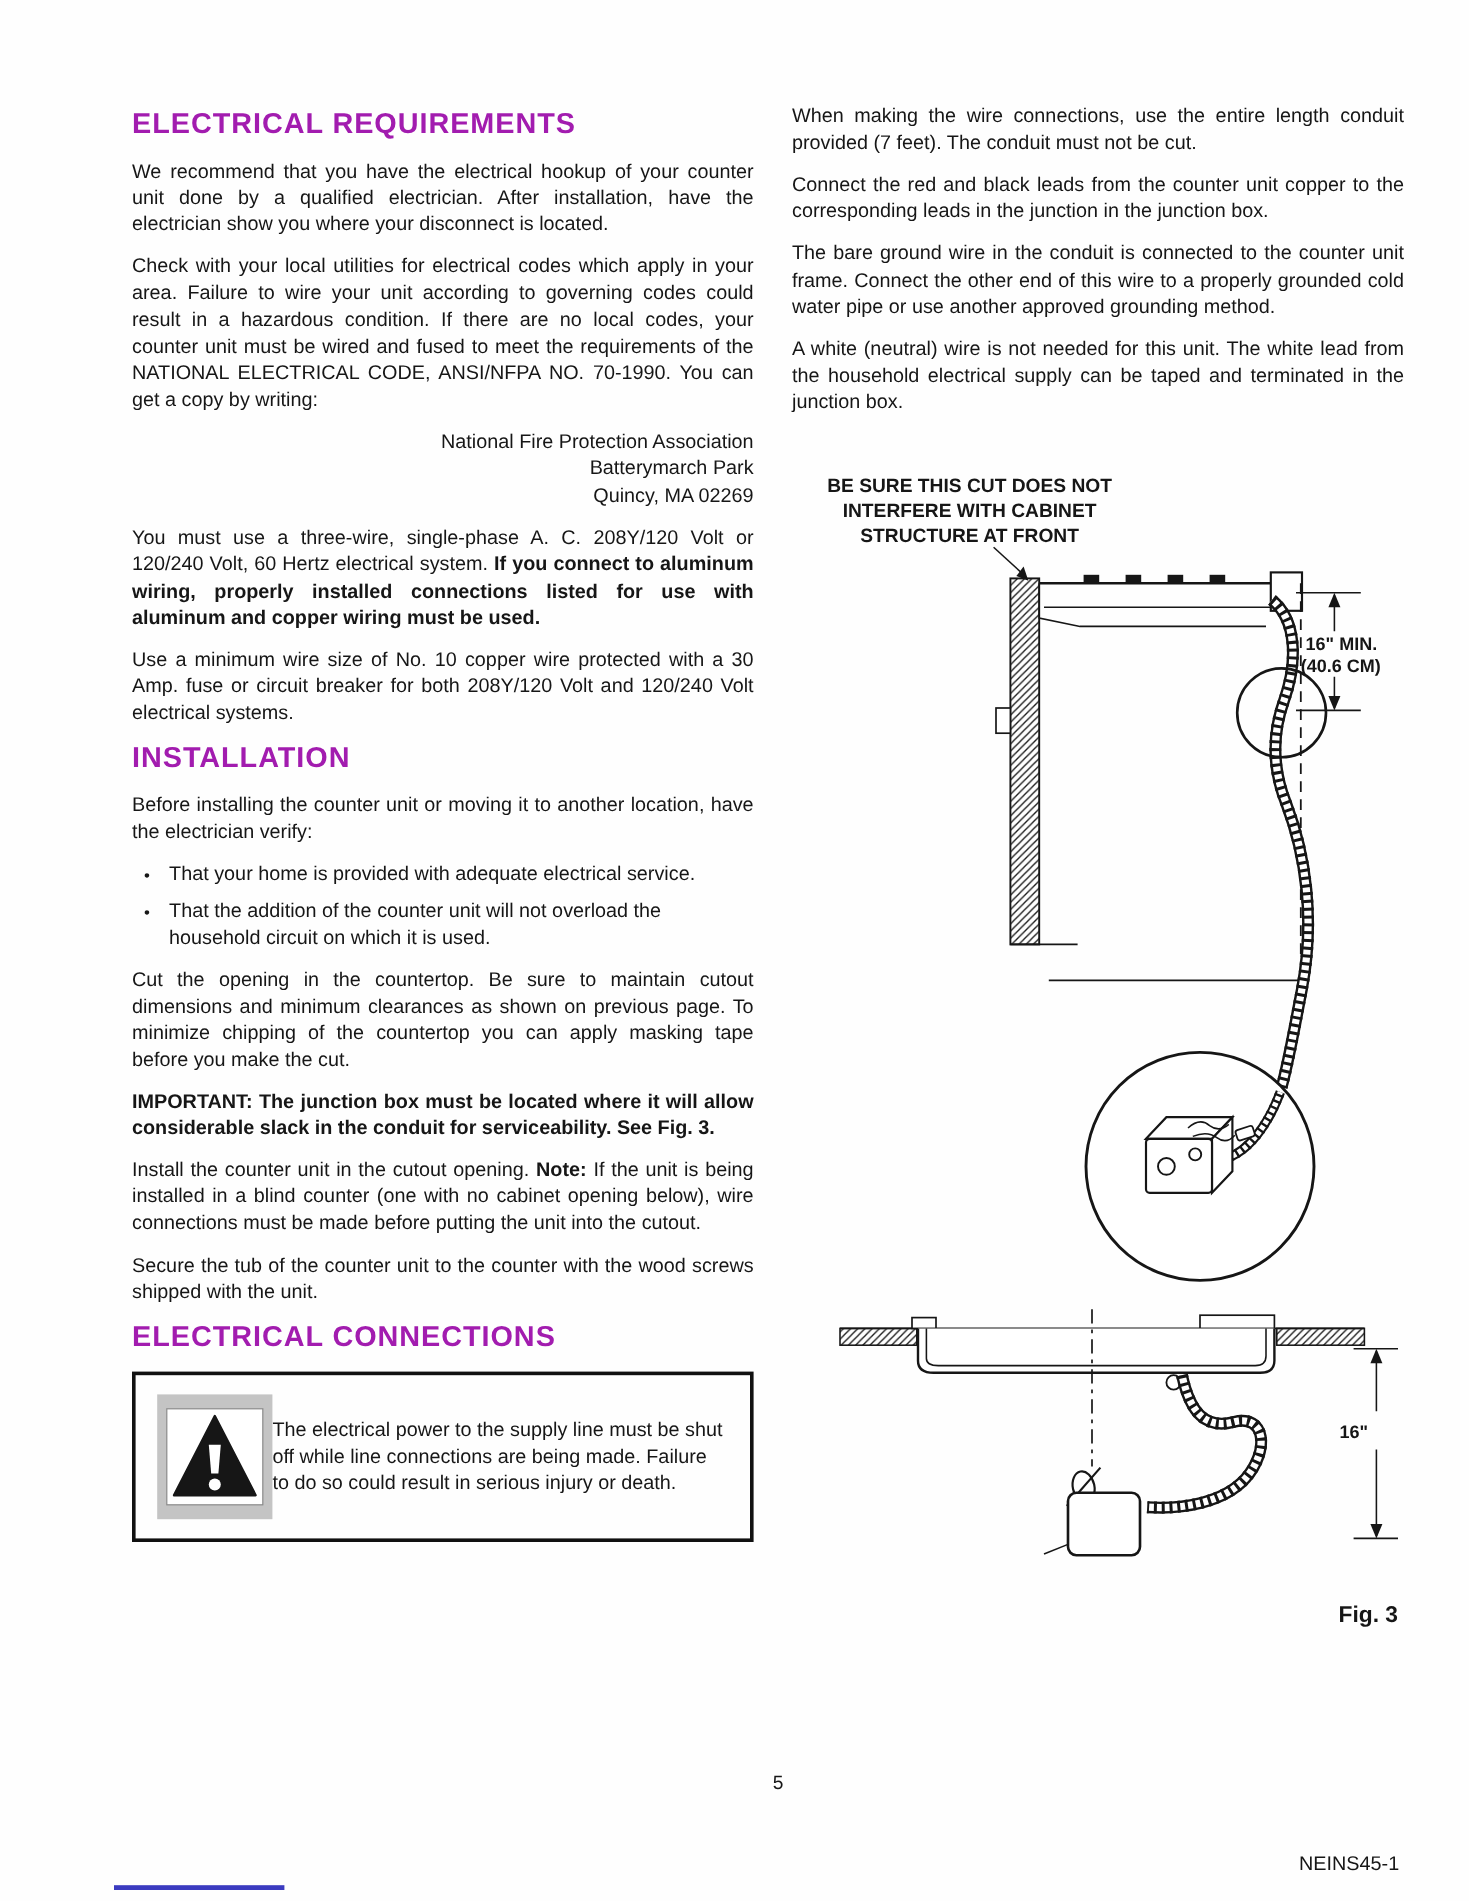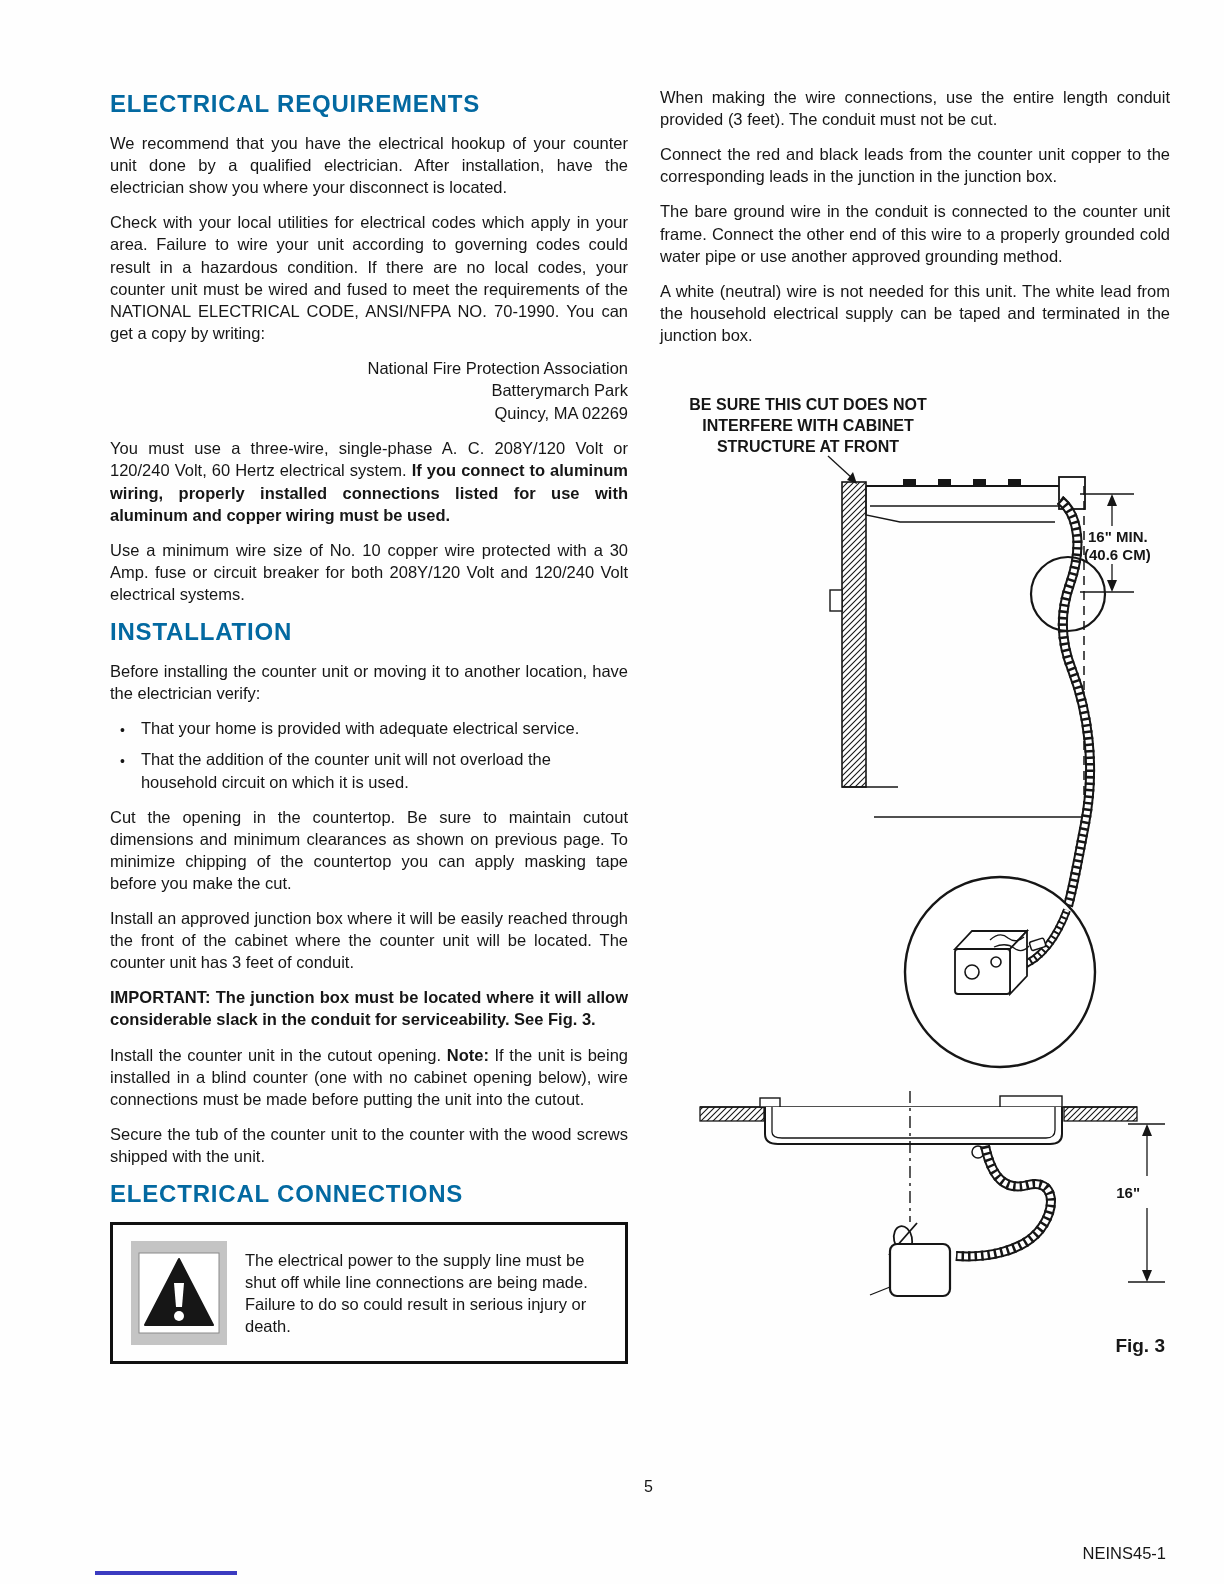--- a/index.html
+++ b/index.html
@@ -10,38 +10,38 @@
     overflow:hidden;
   }
   .page { position:absolute; inset:0; background:#fefefe; }
 
   .col { position:absolute; top:86px; }
   .col-left  { left:110px; width:518px; }
   .col-right { left:660px; width:510px; }
 
   h2.sect {
     font-size:24px; font-weight:bold; letter-spacing:0.8px;
-    color:#0369a1; margin:4px 0 14px 0;
+    color:#a21caf; margin:4px 0 14px 0;
   }
   p.body {
     font-size:16.5px; line-height:1.34; text-align:justify;
     margin-bottom:13px;
   }
   .bold { font-weight:bold; }
   .addr { text-align:right; font-size:16.5px; line-height:1.36; margin-bottom:13px; }
   .addr div { white-space:nowrap; }
 
   .bullets { margin:0 0 13px 4px; }
   .bullet { display:flex; gap:16px; font-size:16.5px; line-height:1.34; margin-bottom:9px; }
   .b-dot { flex:0 0 auto; padding-left:6px; }
   .b-dot::before { content:"\2022"; font-size:14px; position:relative; top:1px; }
 
   .warnbox {
     border:3px solid #111; margin-top:8px; padding:16px 18px;
-    display:flex; align-items:center; gap:18px; min-height:140px;
+    display:flex; align-items:center; min-height:140px;
   }
   .warn-icon-wrap {
     flex:0 0 96px; height:104px; background:#c4c4c4;
     display:flex; align-items:center; justify-content:center;
   }
   .warn-text { flex:1; font-size:16.5px; line-height:1.34; text-align:left; }
 
   .figure-wrap { margin-top:48px; }
 
   
@@ -95,21 +95,20 @@
         <span class="b-dot"></span>
         <span>That your home is provided with adequate electrical service.</span>
       </div>
       <div class="bullet">
         <span class="b-dot"></span>
         <span>That the addition of the counter unit will not overload the household circuit on which it is used.</span>
       </div>
     </div>
 
     <p class="body">Cut the opening in the countertop. Be sure to maintain cutout dimensions and minimum clearances as shown on previous page. To minimize chipping of the countertop you can apply masking tape before you make the cut.</p>
-    <p class="body">Install an approved junction box where it will be easily reached through the front of the cabinet where the counter unit will be located. The counter unit has 3 feet of conduit.</p>
     <p class="body bold">IMPORTANT:  The junction box must be located where it will allow considerable slack in the conduit for serviceability.  See Fig. 3.</p>
 
     <p class="body"><span>Install the counter unit in the cutout opening. </span><span class="bold">Note:</span><span> If the unit is being installed in a blind counter (one with no cabinet opening below), wire connections must be made before putting the unit into the cutout.</span></p>
 
     <p class="body">Secure the tub of the counter unit to the counter with the wood screws shipped with the unit.</p>
 
     <h2 class="sect">ELECTRICAL CONNECTIONS</h2>
 
     <div class="warnbox">
       <div class="warn-icon-wrap">
@@ -120,21 +119,21 @@
           <circle cx="42" cy="67" r="5" fill="#ffffff"></circle>
         </svg>
       </div>
       <div class="warn-text">The electrical power to the supply line must be shut off while line connections are being made.  Failure to do so could result in serious injury or death.</div>
     </div>
 
   </div>
 
   <div class="col col-right">
 
-    <p class="body">When making the wire connections, use the entire length conduit provided (3 feet). The conduit must not be cut.</p>
+    <p class="body">When making the wire connections, use the entire length conduit provided (7 feet). The conduit must not be cut.</p>
     <p class="body">Connect the red and black leads from the counter unit copper to the corresponding leads in the junction in the junction box.</p>
     <p class="body">The bare ground wire in the conduit is connected to the counter unit frame. Connect the other end of this wire to a properly grounded cold water pipe or use another approved grounding method.</p>
     <p class="body">A white (neutral) wire is not needed for this unit. The white lead from the household electrical supply can be taped and terminated in the junction box.</p>
 
     <div class="figure-wrap">
       <svg width="508" height="990" viewBox="0 0 508 990">
         <defs>
           <pattern id="hatch" patternUnits="userSpaceOnUse" width="6" height="6">
             <path d="M -1,7 L 7,-1 M -1,1 L 1,-1 M 5,7 L 7,5" stroke="#161616" stroke-width="1.1" fill="none"></path>
           </pattern>

